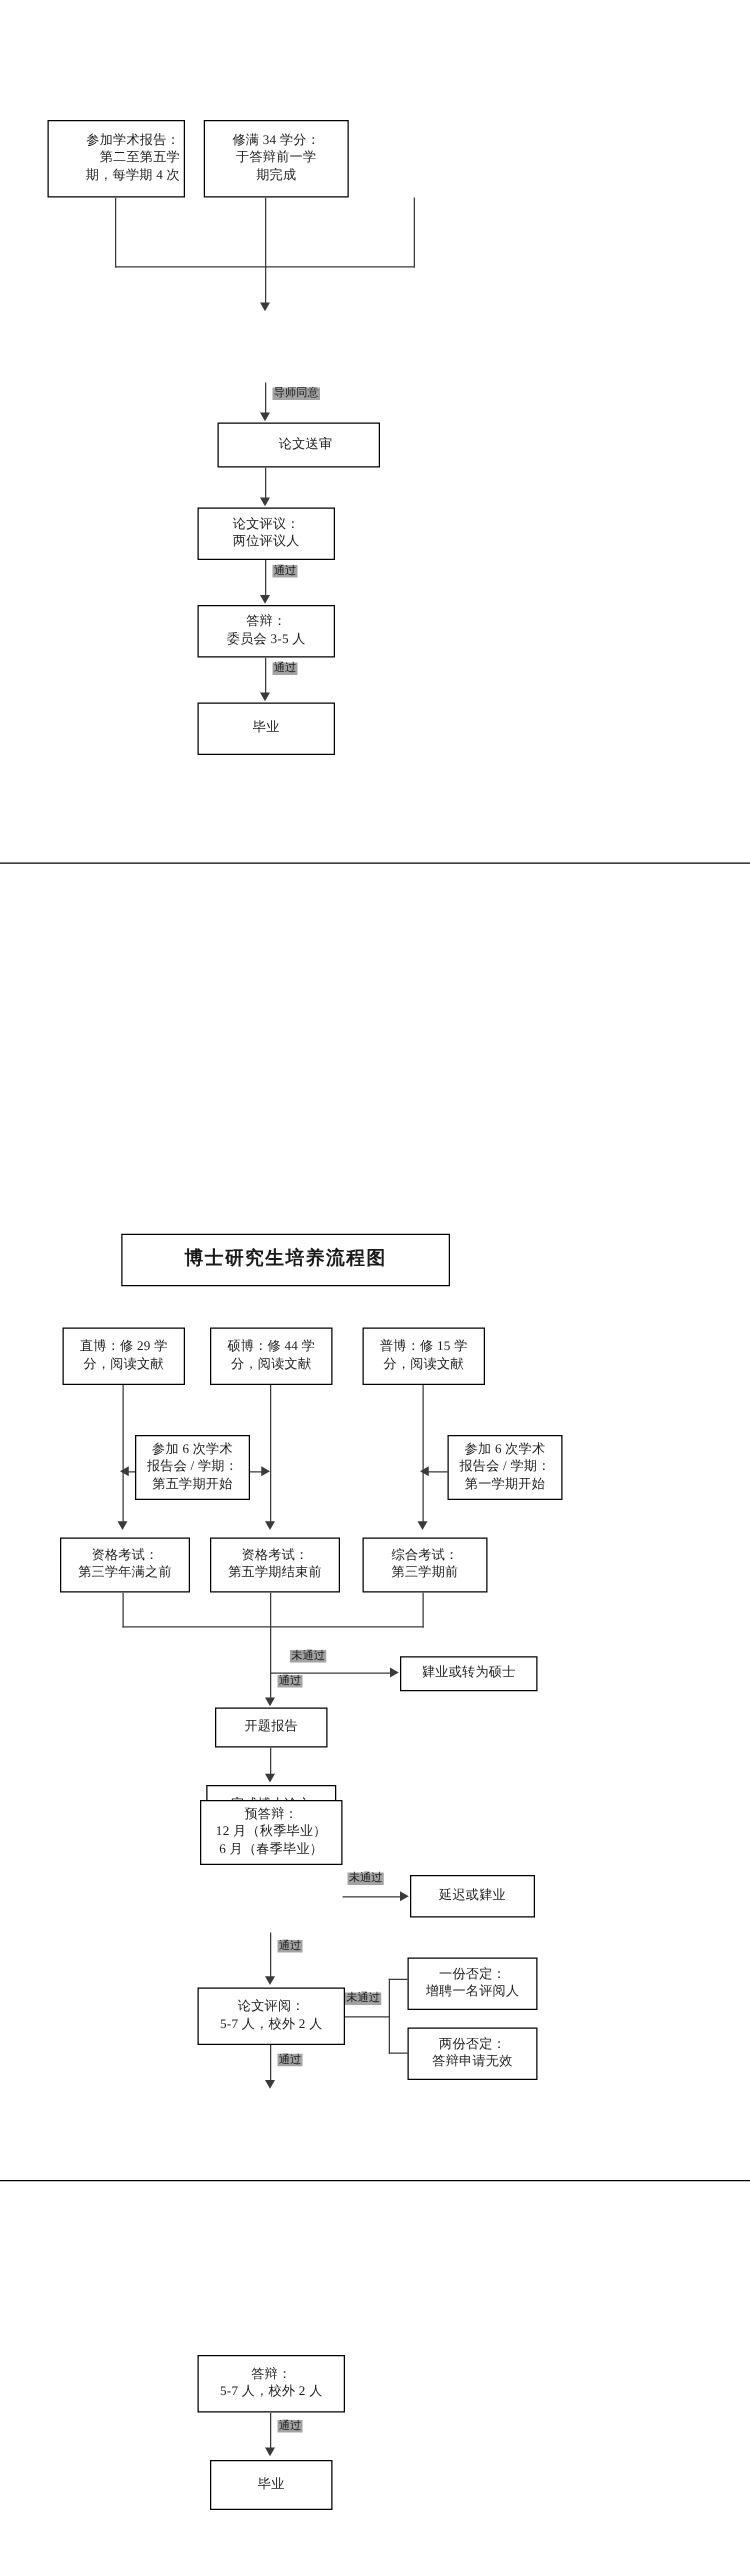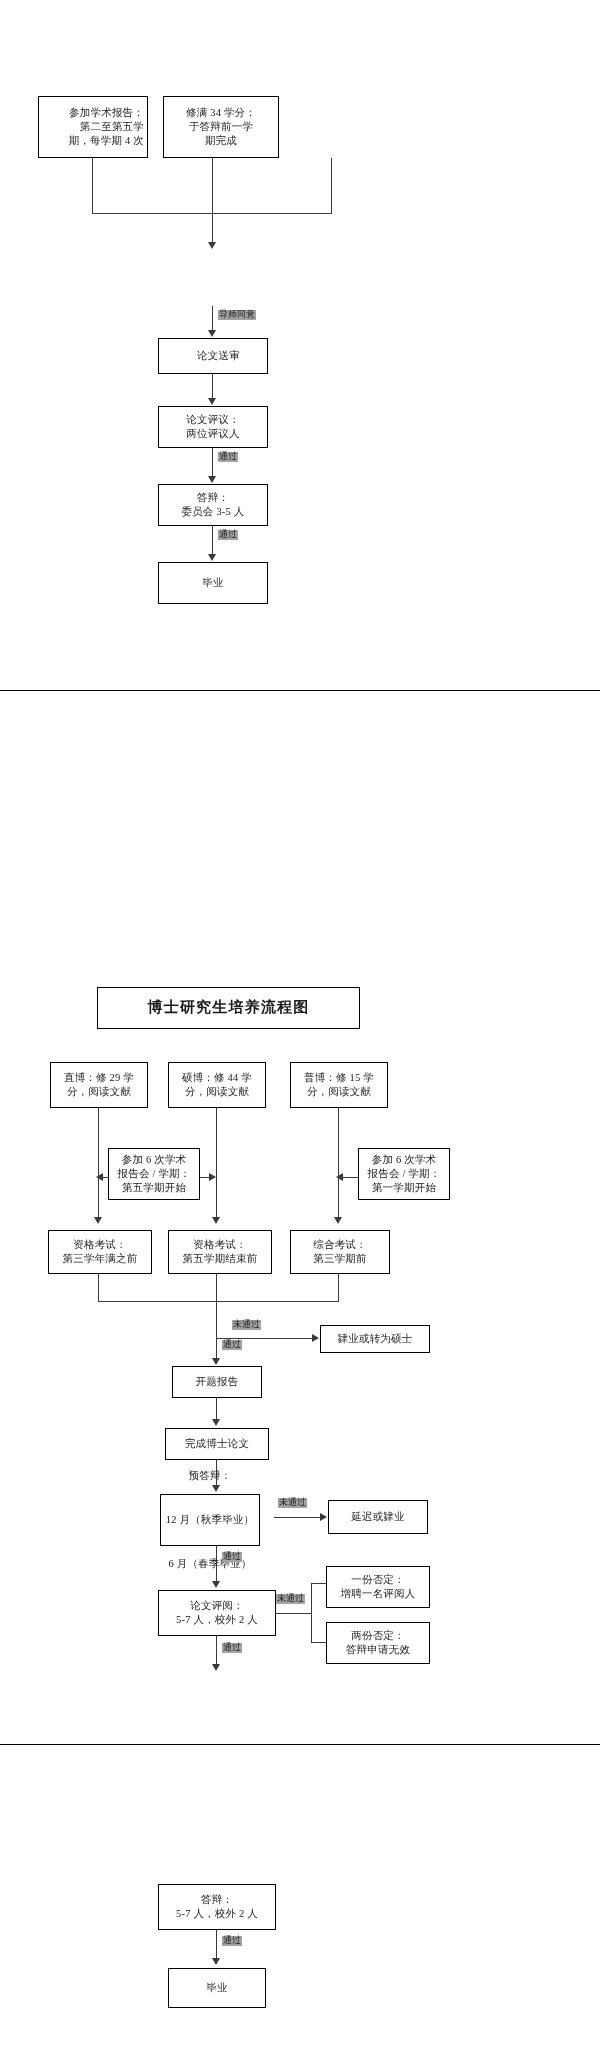--- a/index.html
+++ b/index.html
@@ -88,21 +88,21 @@
   <div class="h" style="left:92px;top:213px;width:240px;"></div>
   <div class="ar down" style="left:208px;top:242px;"></div>
 
 
   <div class="v" style="left:212px;top:306px;height:27px;"></div>
   <div class="ar down" style="left:208px;top:330px;"></div>
   <div class="elabel" style="left:218px;top:310px;">
     <span>导师同意</span>
   </div>
 
-  <div class="box" style="left:158px;top:338px;width:110px;height:36px;padding-left:14px;">
+  <div class="box" style="left:174px;top:338px;width:130px;height:36px;padding-left:14px;">
     <span class="ln">论文送审</span>
   </div>
 
   <div class="v" style="left:212px;top:374px;height:27px;"></div>
   <div class="ar down" style="left:208px;top:398px;"></div>
 
   <div class="box" style="left:158px;top:406px;width:110px;height:42px;">
     <span class="ln">论文评议：</span>
     <span class="ln">两位评议人</span>
   </div>
@@ -219,21 +219,21 @@
   <div class="v" style="left:216px;top:1398px;height:24px;"></div>
   <div class="ar down" style="left:212px;top:1419px;"></div>
 
   <div class="box" style="left:165px;top:1428px;width:104px;height:32px;">
     <span class="ln">完成博士论文</span>
   </div>
 
   <div class="v" style="left:216px;top:1460px;height:28px;"></div>
   <div class="ar down" style="left:212px;top:1485px;"></div>
 
-  <div class="box" style="left:160px;top:1494px;width:100px;height:52px;gap:30px;">
+  <div class="box" style="left:160px;top:1440px;width:114px;height:52px;">
     <span class="ln">预答辩：</span>
     <span class="ln">12 月（秋季毕业）</span>
     <span class="ln">6 月（春季毕业）</span>
   </div>
 
   <div class="h" style="left:274px;top:1517px;width:50px;"></div>
   <div class="ar right" style="left:320px;top:1513px;"></div>
   <div class="elabel" style="left:278px;top:1498px;">
     <span>未通过</span>
   </div>

